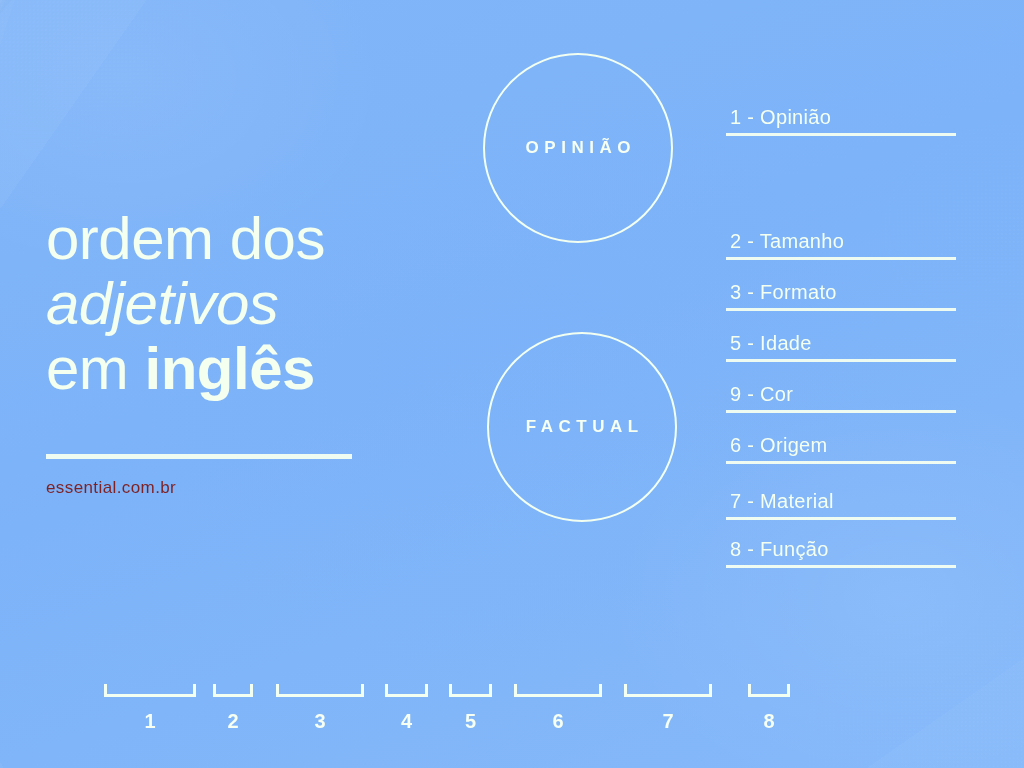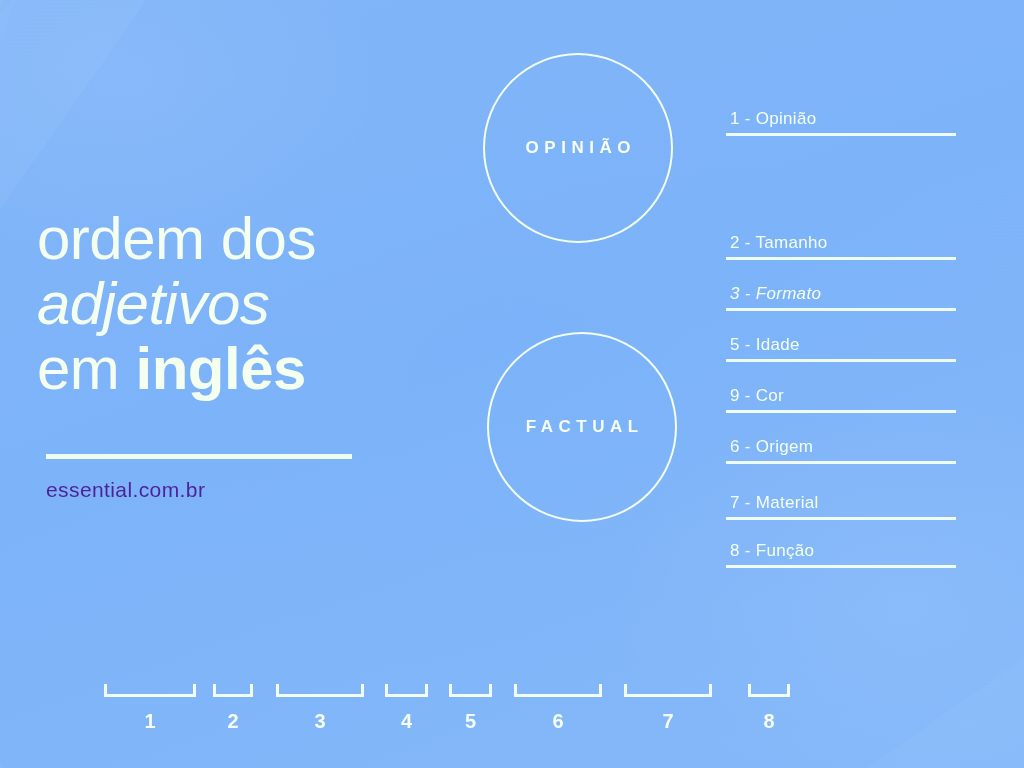--- a/index.html
+++ b/index.html
@@ -53,21 +53,21 @@
       radial-gradient(ellipse 300px 230px at 96% 96%, #000 0%, transparent 72%),
       radial-gradient(ellipse 220px 180px at 99% 30%, #000 0%, transparent 72%);
   }
   .bg-tint {
     background: linear-gradient(160deg, rgba(132,183,250,0.45), rgba(120,176,250,0.30) 45%, rgba(140,190,252,0.42));
   }
 
   
   #title-block {
     position: absolute;
-    left: 37px;
+    left: 46px;
     top: 206px;
     width: 430px;
   }
   .title-line {
     color: #f4fff0;
     font-size: 60px;
     line-height: 65px;
     white-space: nowrap;
   }
   .title-line.l1 { font-weight: 400; letter-spacing: -0.5px; }
@@ -81,22 +81,22 @@
     top: 454px;
     width: 306px;
     height: 5px;
     background: #f4fff0;
     opacity: .95;
   }
   #site-url {
     position: absolute;
     left: 46px;
     top: 478px;
-    color: #4c1d95;
-    font-size: 21px;
+    color: #7f1d1d;
+    font-size: 17px;
     letter-spacing: 0.4px;
     opacity: .97;
   }
 
   
   .circle {
     position: absolute;
     border: 2px solid #f2fff0;
     border-radius: 50%;
     display: flex;
@@ -124,21 +124,21 @@
   .order-item {
     position: absolute;
     left: 0;
     width: 230px;
   }
   .order-text {
     position: absolute;
     left: 4px;
     bottom: 7px;
     color: #f4fff0;
-    font-size: 17px;
+    font-size: 20px;
     letter-spacing: 0.3px;
     white-space: nowrap;
     margin-top: 12px;
   }
   .order-rule {
     position: absolute;
     left: 0;
     bottom: 0;
     width: 230px;
     height: 3px;
@@ -203,21 +203,21 @@
 
   <div id="order-list">
       <div class="order-item" style="top: 0px; height: 44px;">
         <div class="order-text">1 - Opinião</div>
         <div class="order-rule"></div>
       </div>
       <div class="order-item" style="top: 124px; height: 44px;">
         <div class="order-text">2 - Tamanho</div>
         <div class="order-rule"></div>
       </div>
-      <div class="order-item" style="top: 175px; height: 44px; font-style: italic;">
+      <div class="order-item" style="top: 175px; height: 44px;">
         <div class="order-text">3 - Formato</div>
         <div class="order-rule"></div>
       </div>
       <div class="order-item" style="top: 226px; height: 44px;">
         <div class="order-text">5 - Idade</div>
         <div class="order-rule"></div>
       </div>
       <div class="order-item" style="top: 277px; height: 44px;">
         <div class="order-text">9 - Cor</div>
         <div class="order-rule"></div>

